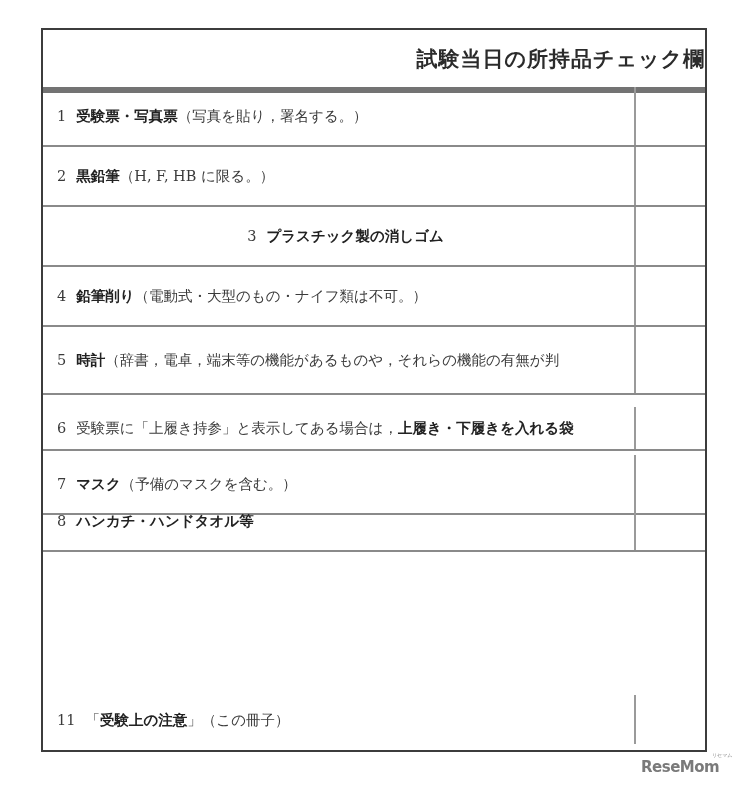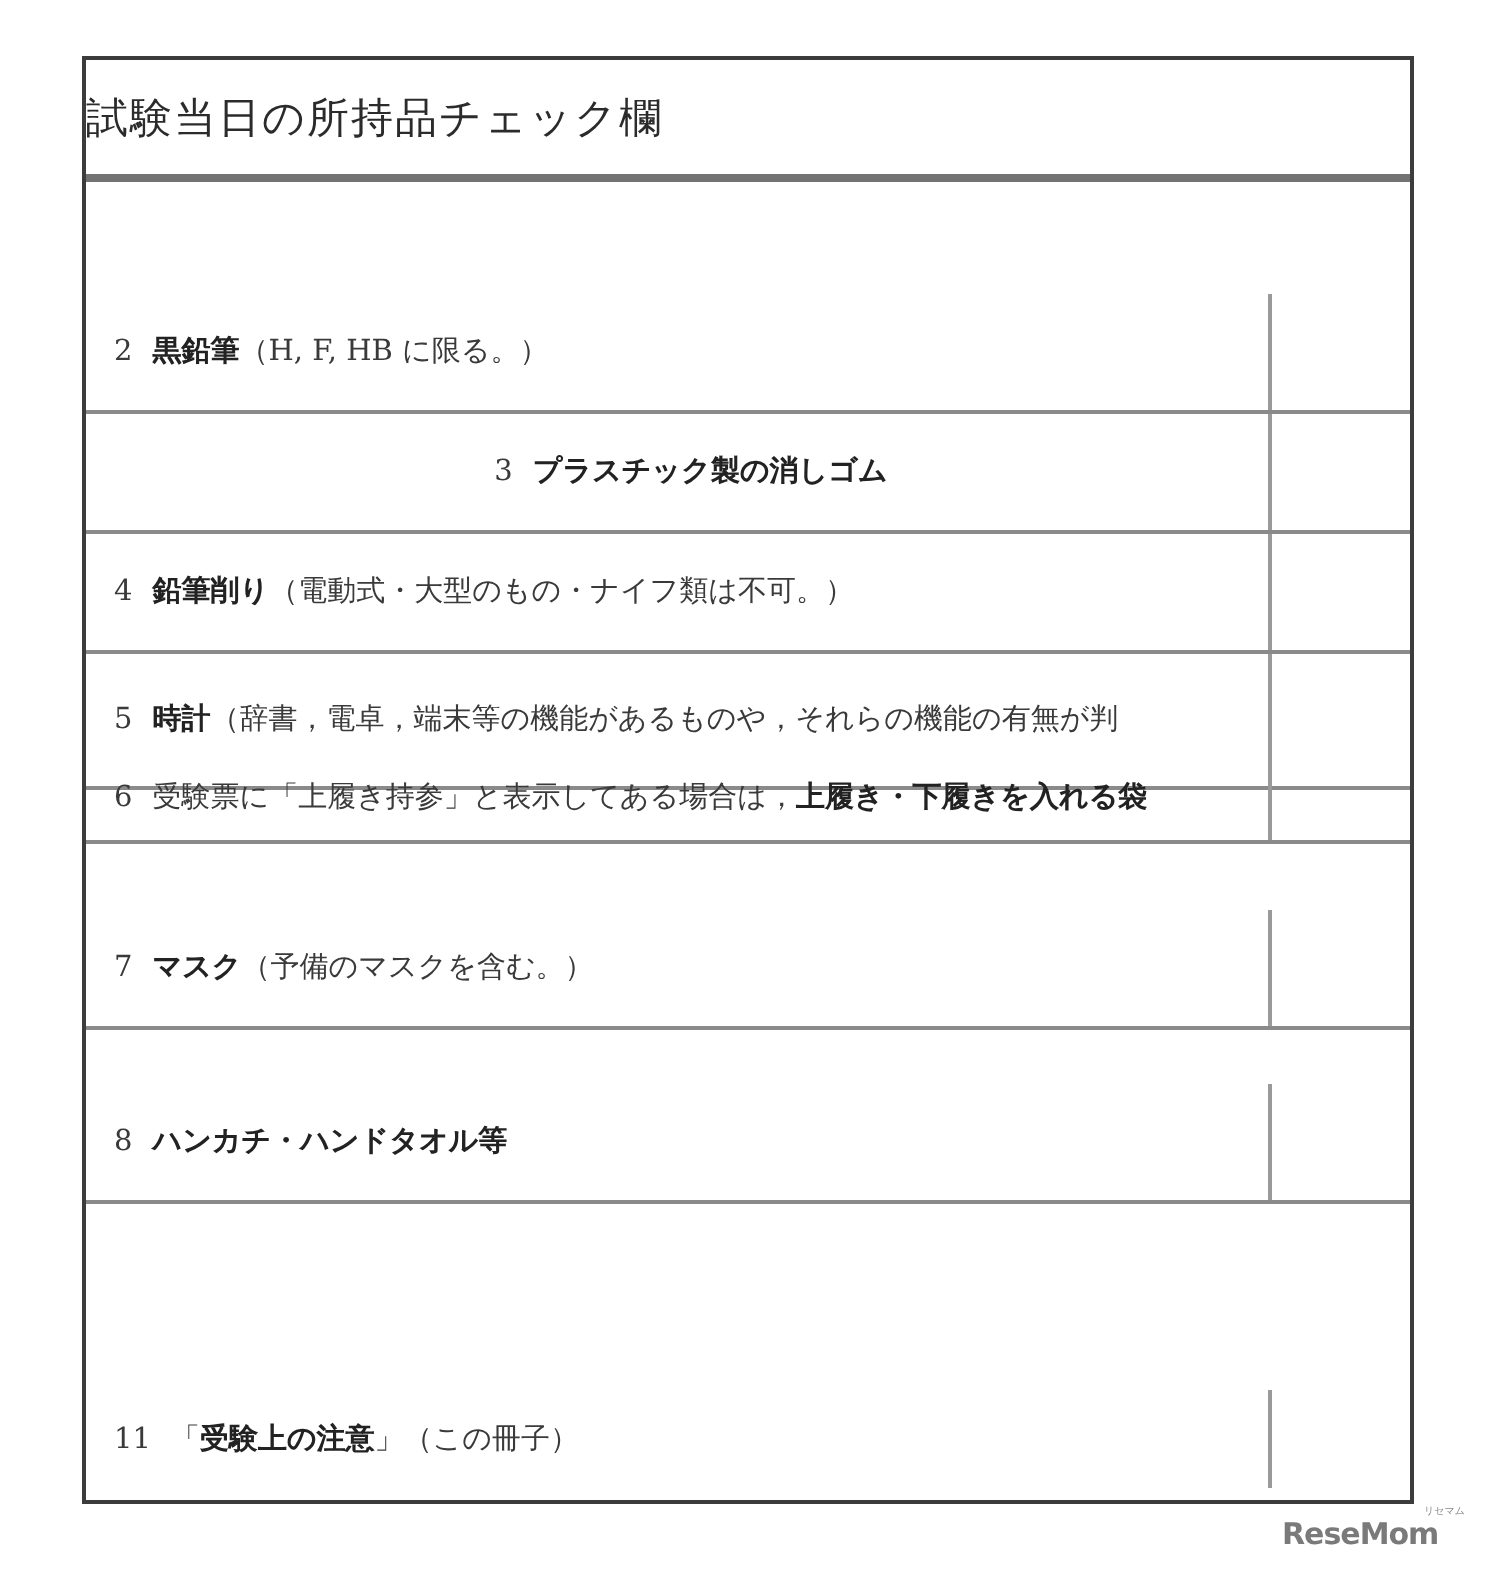--- a/index.html
+++ b/index.html
@@ -9,22 +9,22 @@
       color: #2a2a2a;
     }
     .sheet {
       position: absolute; left: 41px; top: 28px;
       width: 666px; height: 724px;
       border: 2px solid #3c3c3c;
       box-sizing: border-box;
     }
     .title-row {
       position: absolute; left: 0; top: 0; right: 0; height: 57px;
-      border-bottom: 4px solid #737373;
-      display: flex; align-items: center; justify-content: flex-start;
+      border-bottom: 6px solid #737373;
+      display: flex; align-items: center; justify-content: flex-end; font-weight: bold;
     }
     .title {
       font-family: "DejaVu Sans", "Liberation Sans", sans-serif;
       font-size: 21px; color: #2b2b2b; letter-spacing: 1px;
     }
     .row {
       position: absolute; left: 0; right: 0;
       border-bottom: 2px solid #8a8a8a;
       box-sizing: border-box;
     }
@@ -59,20 +59,26 @@
     }
   </style>
 </head>
 <body>
 
 <div class="sheet">
   <div class="title-row">
     <span class="title">試験当日の所持品チェック欄</span>
   </div>
 
+  <div class="row" style="top:57px;height:60px;">
+    <div class="item">
+      <div class="line"><span class="num">1</span><span class="bold">受験票・写真票</span><span class="norm">（写真を貼り，署名する。）</span></div>
+    </div>
+    <div class="check"></div>
+  </div>
 
   <div class="row" style="top:117px;height:60px;">
     <div class="item">
       <div class="line"><span class="num">2</span><span class="bold">黒鉛筆</span><span class="norm">（H, F, HB に限る。）</span></div>
     </div>
     <div class="check"></div>
   </div>
 
   <div class="row" style="top:177px;height:60px;text-align:center;">
     <div class="item">
@@ -88,35 +94,35 @@
     <div class="check"></div>
   </div>
 
   <div class="row" style="top:297px;height:68px;">
     <div class="item">
       <div class="line"><span class="num">5</span><span class="bold">時計</span><span class="norm">（辞書，電卓，端末等の機能があるものや，それらの機能の有無が判</span></div>
     </div>
     <div class="check"></div>
   </div>
 
-  <div class="row" style="top:348px;height:44px;">
+  <div class="row" style="top:377px;height:44px;">
     <div class="item">
       <div class="line"><span class="num">6</span><span class="norm">受験票に「上履き持参」と表示してある場合は，</span><span class="bold">上履き・下履きを入れる袋</span><span class="norm"></span></div>
     </div>
     <div class="check"></div>
   </div>
 
   <div class="row" style="top:425px;height:60px;">
     <div class="item">
       <div class="line"><span class="num">7</span><span class="bold">マスク</span><span class="norm">（予備のマスクを含む。）</span></div>
     </div>
     <div class="check"></div>
   </div>
 
-  <div class="row" style="top:512px;height:60px;">
+  <div class="row" style="top:462px;height:60px;">
     <div class="item">
       <div class="line"><span class="num">8</span><span class="bold">ハンカチ・ハンドタオル等</span><span class="norm"></span></div>
     </div>
     <div class="check"></div>
   </div>
 
 
 
   <div class="row last" style="top:665px;height:49px;">
     <div class="item">

